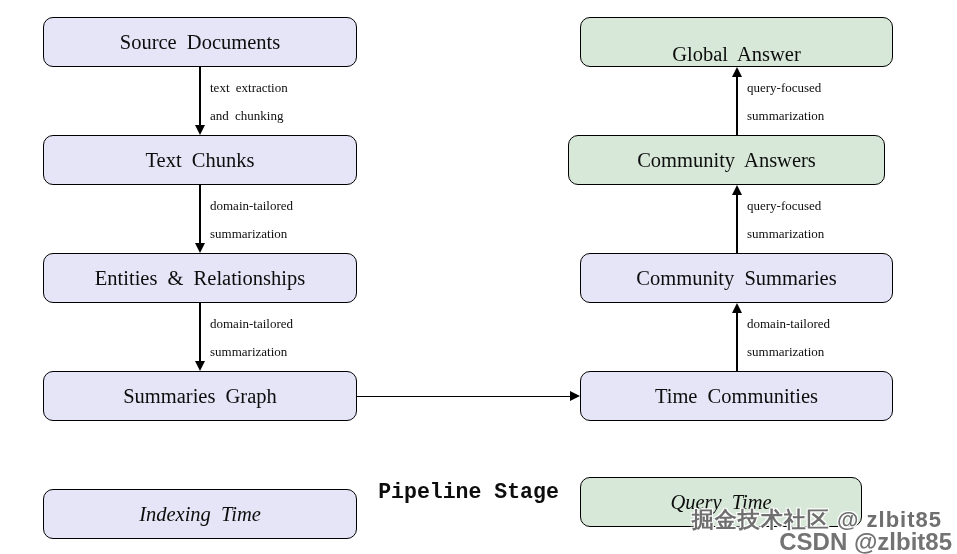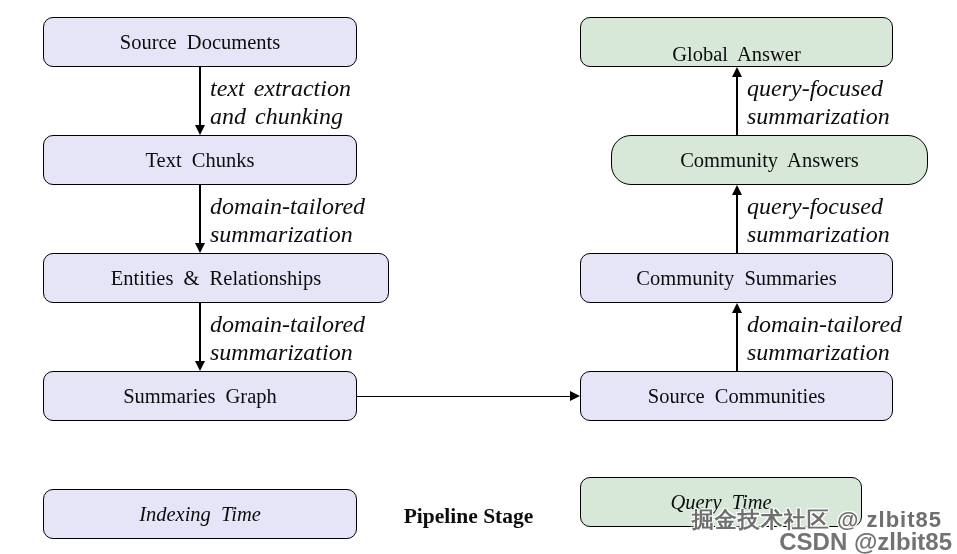--- a/index.html
+++ b/index.html
@@ -51,25 +51,24 @@
   }
   .head-right {
     position: absolute; width: 0; height: 0;
     border-top: 5px solid transparent;
     border-bottom: 5px solid transparent;
     border-left: 10px solid #000;
   }
 
   .edge-label {
     position: absolute;
-    font-size: 24px;
+    font-size: 13px;
     line-height: 28px;
     white-space: nowrap;
     word-spacing: 3px;
-    font-style: italic;
   }
   .edge-label.centered { text-align: center; white-space: normal; }
 
   .legend-label {
     position: absolute;
     font-weight: bold;
     font-size: 21.5px;
     text-align: center;
   }
 
@@ -103,41 +102,41 @@
 <body>
 
 <div id="canvas">
 
   <div class="box lavender" style="left:43px; top:17px; width:314px;">
     <span>Source Documents</span>
   </div>
   <div class="box lavender" style="left:43px; top:135px; width:314px;">
     <span>Text Chunks</span>
   </div>
-  <div class="box lavender" style="left:43px; top:253px; width:346px;">
+  <div class="box lavender" style="left:43px; top:253px; width:314px;">
     <span>Entities &amp; Relationships</span>
   </div>
   <div class="box lavender" style="left:43px; top:371px; width:314px;">
     <span>Summaries Graph</span>
   </div>
   <div class="box lavender italic" style="left:43px; top:489px; width:314px;">
     <span>Indexing Time</span>
   </div>
 
   <div class="box green" style="left:580px; top:17px; width:313px;align-items:flex-end;">
     <span>Global Answer</span>
   </div>
-  <div class="box green" style="left:611px; top:135px; width:317px;border-radius:20px;">
+  <div class="box green" style="left:568px; top:135px; width:317px;">
     <span>Community Answers</span>
   </div>
   <div class="box lavender" style="left:580px; top:253px; width:313px;">
     <span>Community Summaries</span>
   </div>
   <div class="box lavender" style="left:580px; top:371px; width:313px;">
-    <span>Source Communities</span>
+    <span>Time Communities</span>
   </div>
   <div class="box green italic" style="left:580px; top:477px; width:282px;">
     <span>Query Time</span>
   </div>
 
   <div>
     <div class="vline" style="left:199.3px; top:67px; height:60px;"></div>
     <div class="head-down" style="left:195px; top:125px;"></div>
   </div>
   <div>
@@ -187,18 +186,18 @@
   </div>
   <div class="edge-label" style="left:747px; top:192px;">
     <div>query-focused</div>
     <div>summarization</div>
   </div>
   <div class="edge-label" style="left:747px; top:310px;">
     <div>domain-tailored</div>
     <div>summarization</div>
   </div>
 
-  <div class="legend-label" style="left:357px; top:504px; width:223px;">Pipeline Stage</div>
+  <div class="legend-label" style="left:357px; top:480px; width:223px;font-family:Liberation Mono, monospace;">Pipeline Stage</div>
 
   <div class="wm-sub">CSDN @zlbit85</div>
   <div class="wm-main">掘金技术社区 @ zlbit85</div>
 
 </div>
 
 </body></html>

